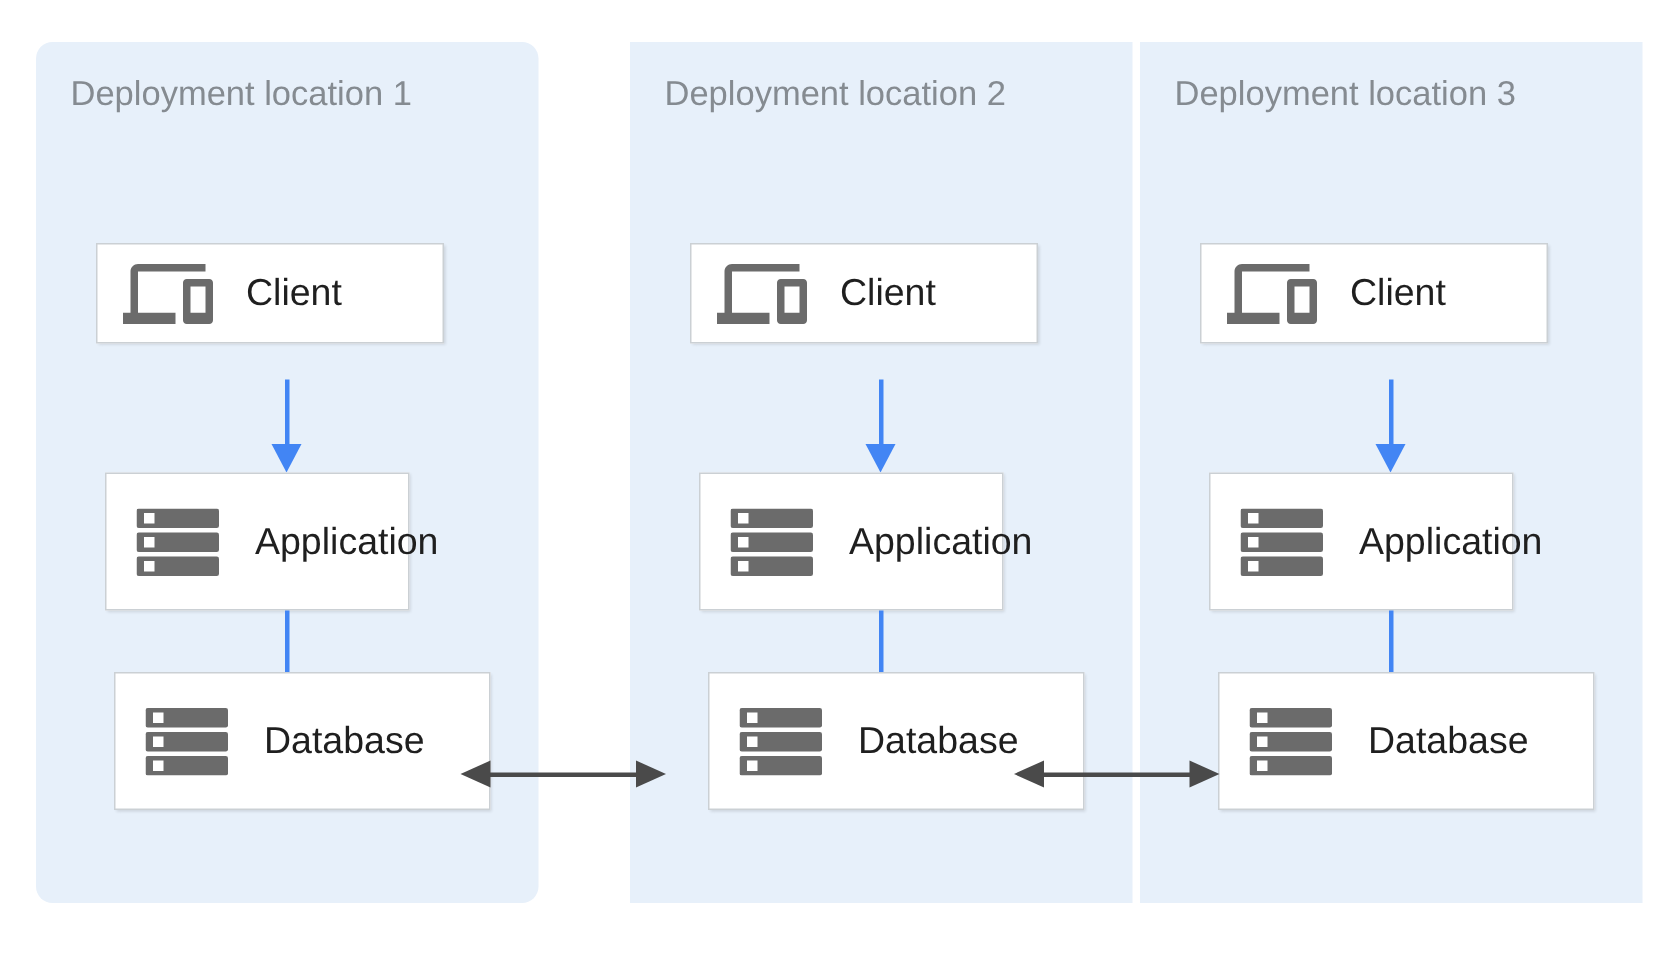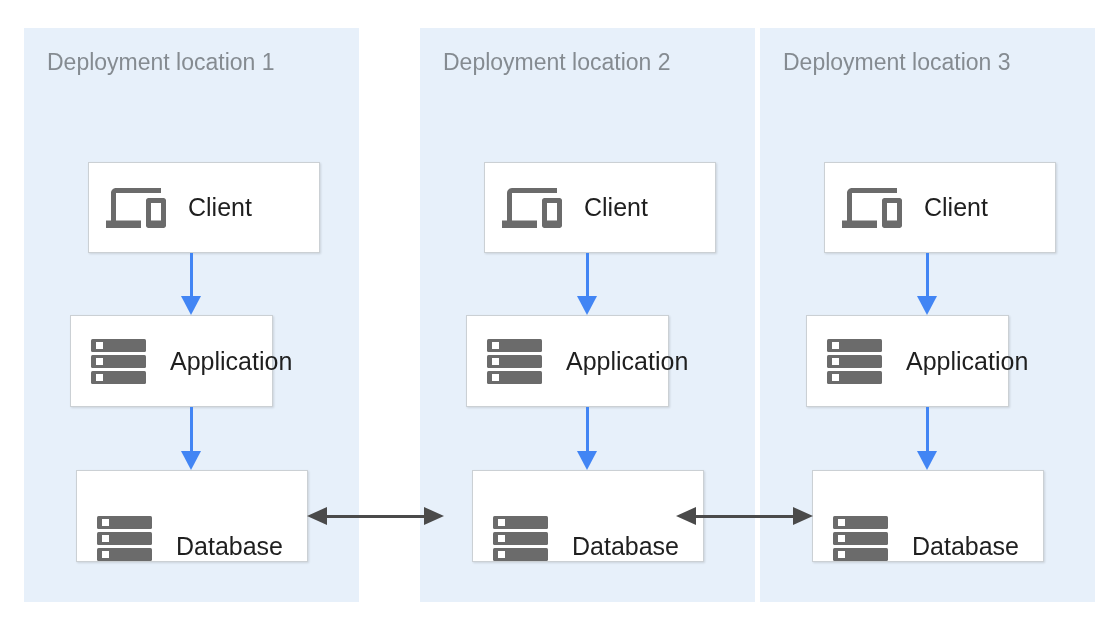--- a/index.html
+++ b/index.html
@@ -15,21 +15,21 @@
   }
 
   
   .panel {
     position: absolute;
     top: 28px;
     width: 335px;
     height: 574px;
     background: #E7F0FA;
   }
-  .panel-1 { left: 24px; }
+  .panel-1 { left: 24px; border-radius: 11px; }
   .panel-2 { left: 392px; margin-left: 28px; }
   .panel-3 { left: 760px; }
 
   .panel-title {
     position: absolute;
     left: 23px;
     top: 20px;
     font-size: 23px;
     line-height: 1.3;
     color: #858B91;
@@ -39,23 +39,23 @@
   
   .node {
     position: absolute;
     background: #ffffff;
     border: 1px solid #CBD0D4;
     box-shadow: 1px 1px 2px rgba(0,0,0,0.12);
     display: flex;
     align-items: center;
     padding-left: 17px;
   }
-  .node-client      { left: 64px; top: 134px; width: 232px; height: 91px; }
+  .node-client      { left: 40px; top: 134px; width: 232px; height: 67px; }
   .node-application { left: 46px; top: 287px; width: 203px; height: 92px; }
-  .node-database    { left: 52px; top: 442px; width: 232px; height: 92px; align-items: flex-end; }
+  .node-database    { left: 52px; top: 420px; width: 251px; height: 92px; }
 
   .node-icon {
     width: 60px;
     display: flex;
     justify-content: center;
     align-items: center;
     flex-shrink: 0;
   }
   .node-label {
     margin-left: 22px;

